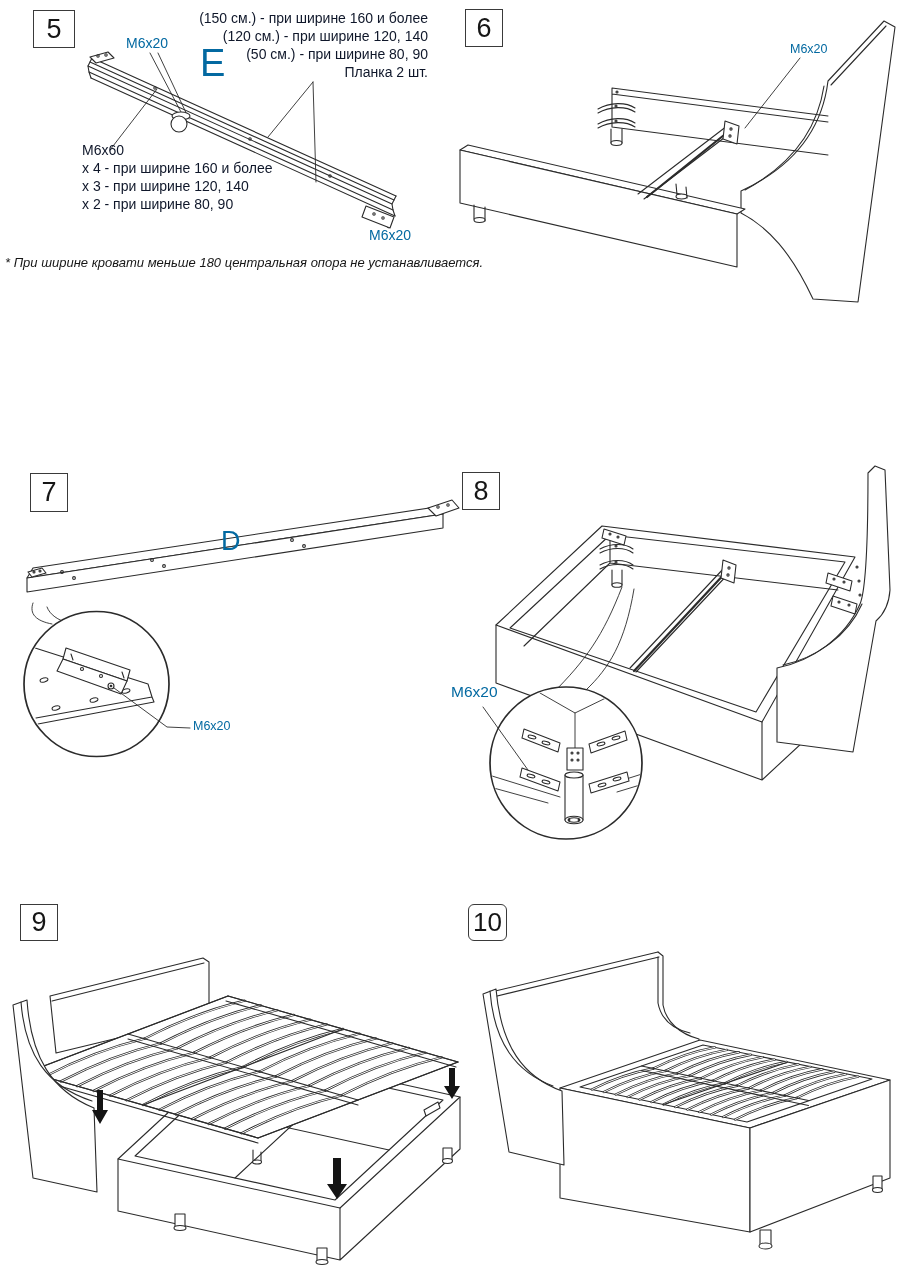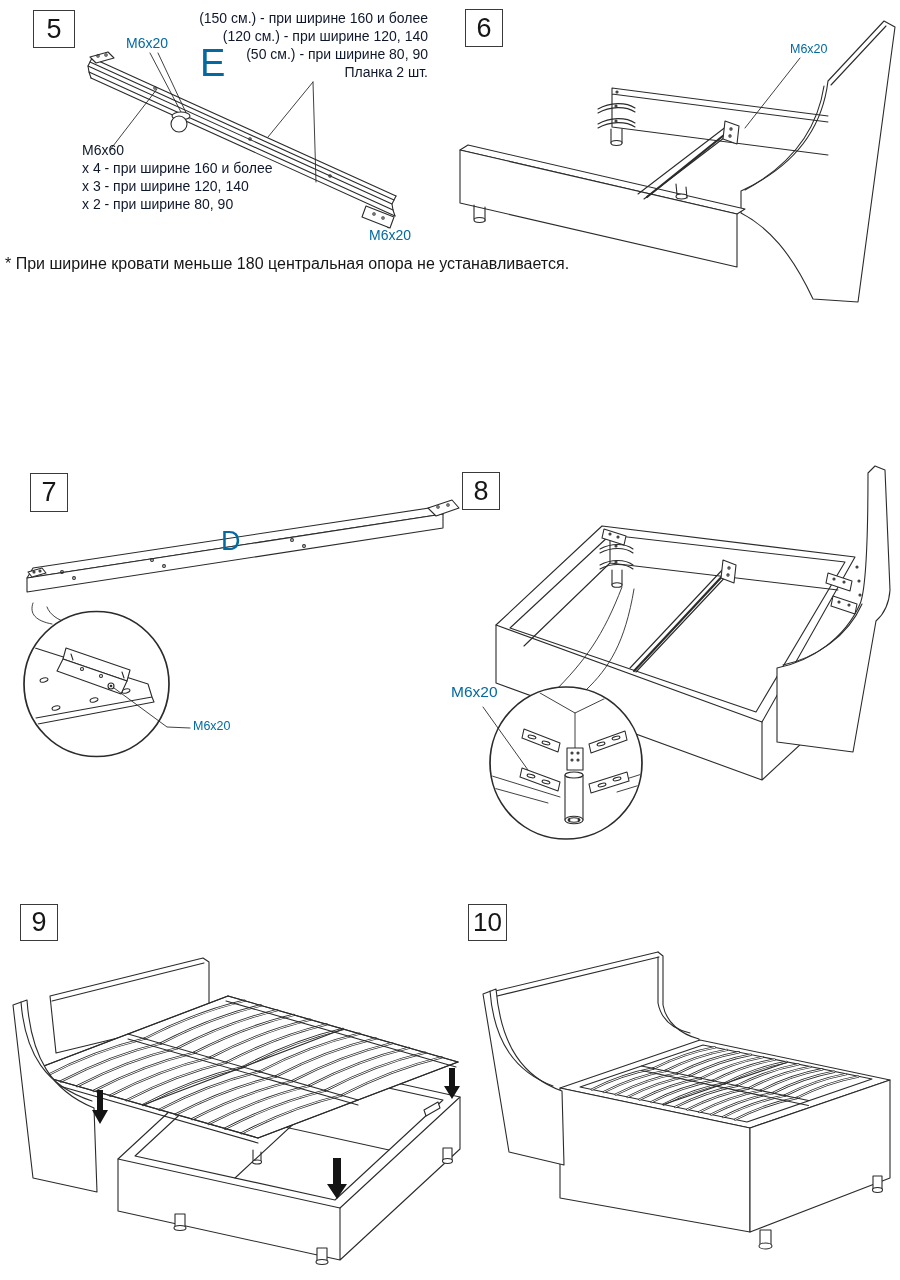--- a/index.html
+++ b/index.html
@@ -9,21 +9,21 @@
   }
   .stage{position:absolute;left:0;top:0;width:900px;height:1280px;}
   .stepbox{
     position:absolute;border:1.6px solid #3a3a3a;background:#fff;
     display:flex;align-items:center;justify-content:center;
     font-size:27px;color:#161616;box-sizing:border-box;
   }
   .lbl{position:absolute;white-space:nowrap;color:#0369a1;text-align:center;}
   .blk{position:absolute;font-size:14px;line-height:18px;color:#0f172a;}
   .blk.right{text-align:right;}
-  .footnote{position:absolute;font-size:16px;color:#161616;white-space:nowrap;}
+  .footnote{position:absolute;font-size:13px;color:#161616;white-space:nowrap;font-style:italic;}
   svg{display:block;}
 </style>
 </head>
 <body>
 
 <svg class="stage" width="900" height="1280" viewBox="0 0 900 1280" stroke="#2b2b2b" stroke-width="1.1" fill="none" stroke-linecap="round" stroke-linejoin="round">
   <defs>
     <clipPath id="clip7">
         <circle cx="96.5" cy="684" r="71"></circle>
       </clipPath>
@@ -286,15 +286,15 @@
 <div class="lbl" style="left:193px;top:719px;font-size:12.5px;">M6x20</div>
 
 <div class="stepbox" style="left:462px;top:472px;width:38px;height:38px;">
     <span>8</span>
   </div>
 <div class="lbl" style="left:451px;top:683px;font-size:15.5px;">M6x20</div>
 
 <div class="stepbox" style="left:20px;top:904px;width:38px;height:37px;">
     <span>9</span>
   </div>
-<div class="stepbox" style="left:468px;top:904px;width:39px;height:37px;font-size:26px;">
+<div class="stepbox" style="left:468px;top:904px;width:39px;height:37px;font-size:26px;border-radius:6px;">
     <span>10</span>
   </div>
 
 </body></html>

